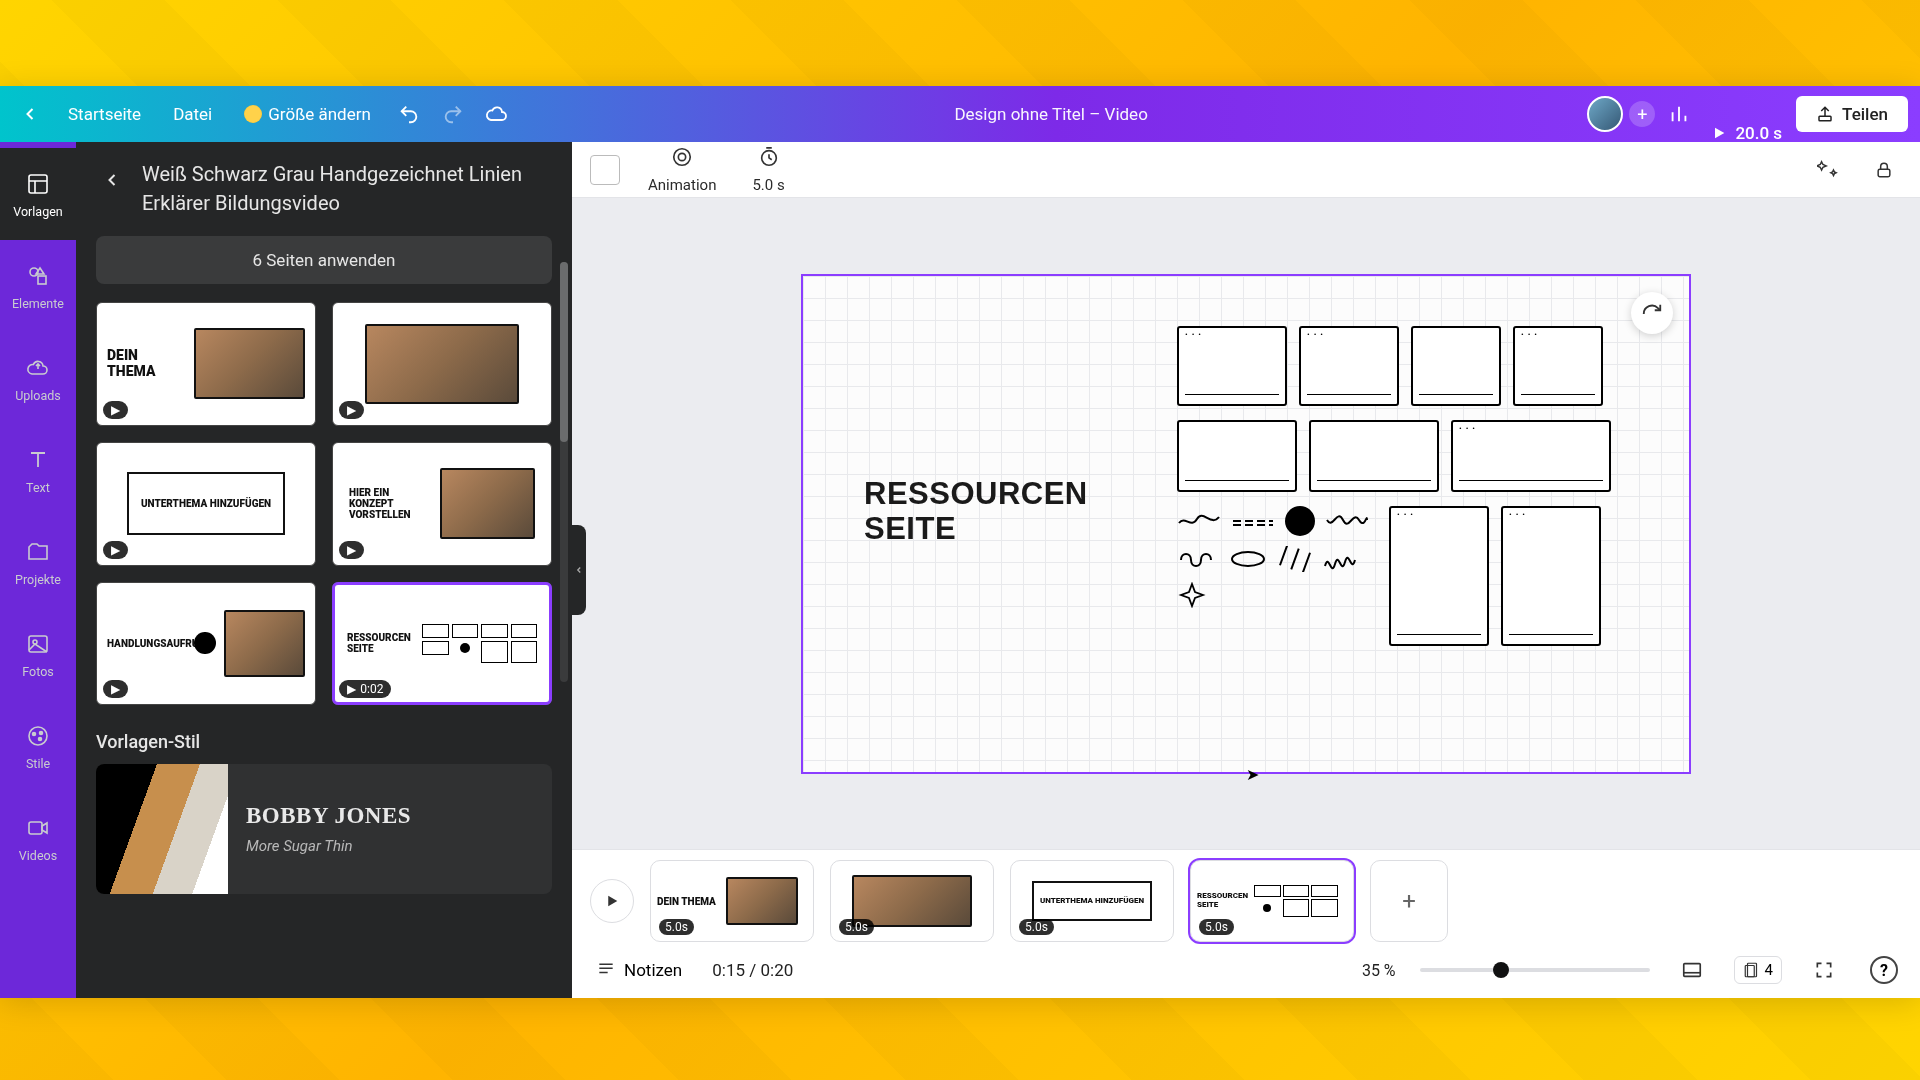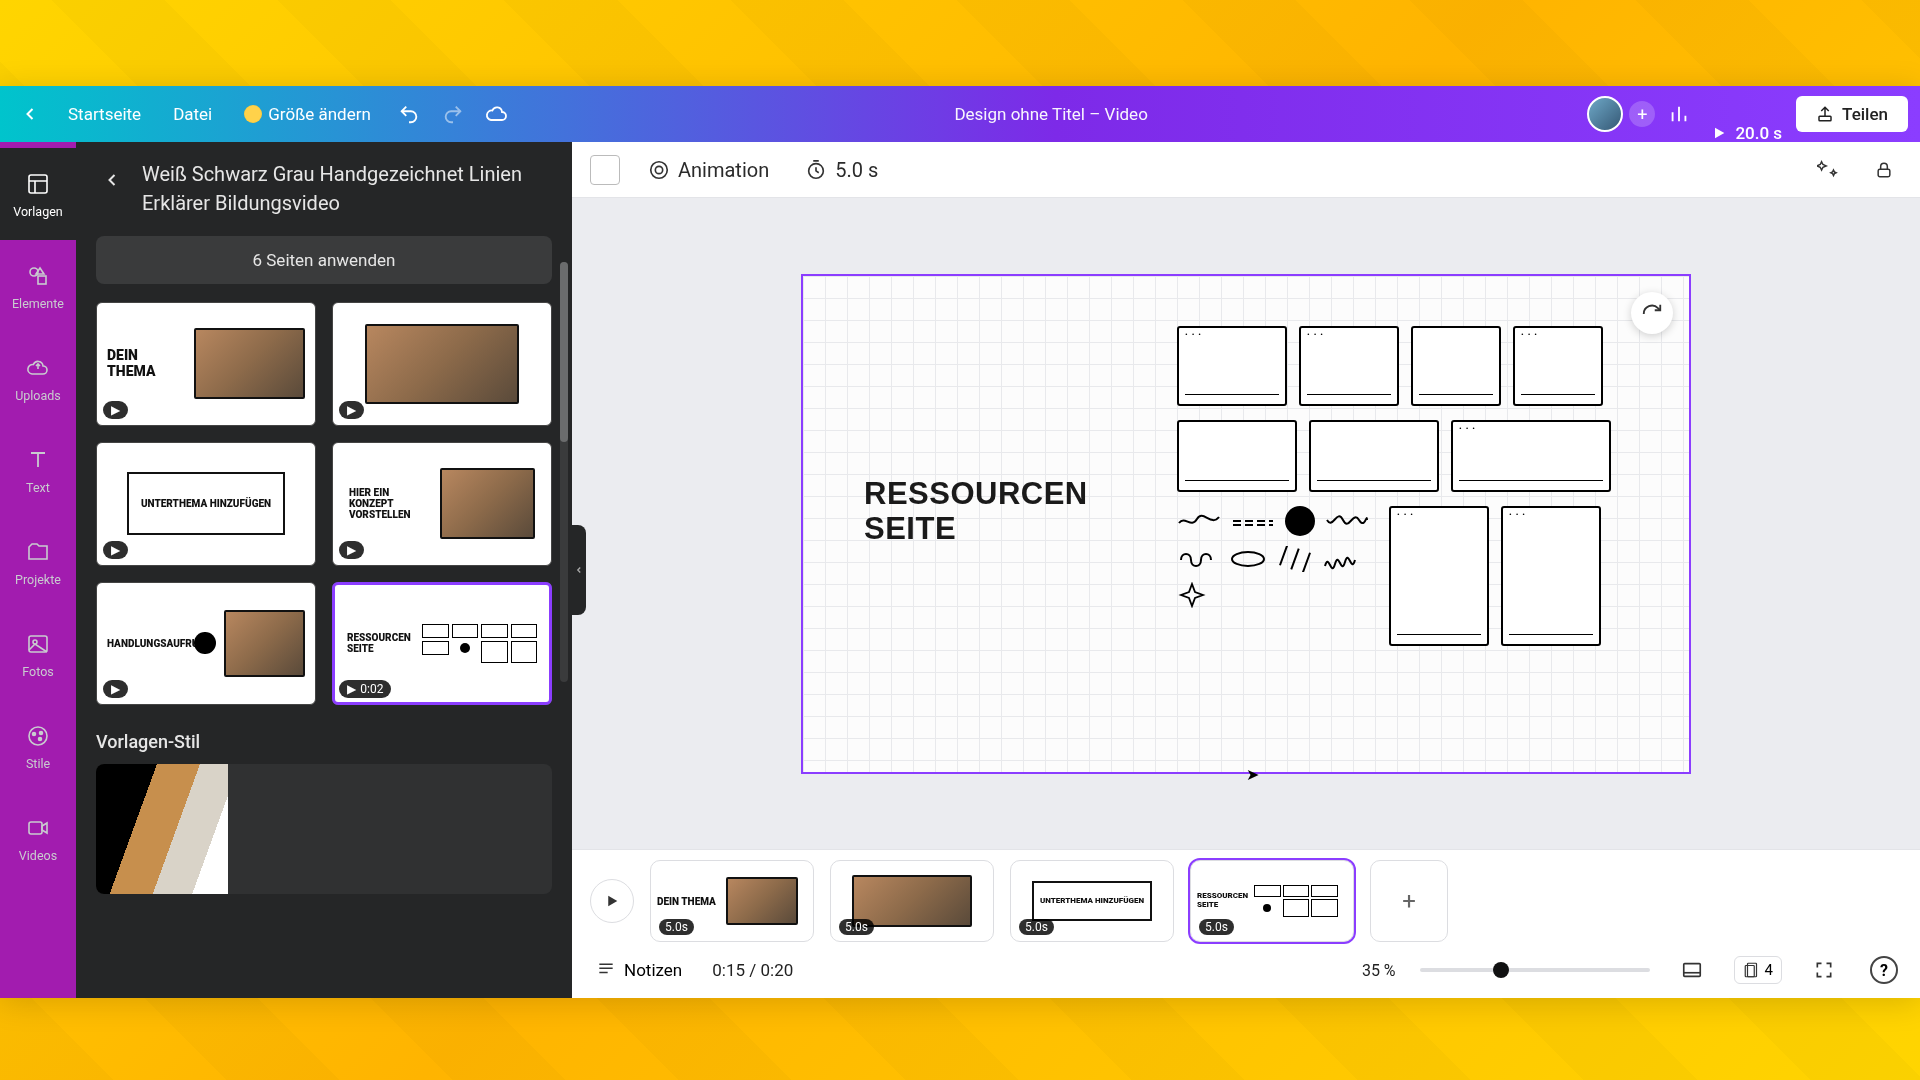--- a/index.html
+++ b/index.html
@@ -15,21 +15,21 @@
   .crown { width: 18px; height: 18px; background: radial-gradient(circle, #ffd24a 60%, #ffb400 100%); border-radius: 50%; display: inline-block; }
   .title-center { flex: 1; text-align: center; font-size: 17px; color: #fff; opacity: 0.95; }
   .titlebar .right { display: flex; align-items: center; gap: 6px; }
   .avatar { width: 36px; height: 36px; border-radius: 50%; background: linear-gradient(135deg,#6ea8c7,#355875); border: 2px solid #fff; }
   .add-avatar { width: 26px; height: 26px; border-radius: 50%; background: rgba(255,255,255,0.2); display: flex; align-items: center; justify-content: center; font-size: 18px; color: #fff; cursor: pointer; }
   .share-btn { background: #fff; color: #222; padding: 8px 20px; border-radius: 6px; display: flex; align-items: center; gap: 8px; font-size: 17px; font-weight: 500; cursor: pointer; }
   .play-label { display: flex; align-items: center; gap: 8px; font-size: 17px; font-weight: 500; padding: 0 8px; margin-top: 38px; }
 
   
   .body { display: flex; flex: 1; min-height: 0; }
-  .toolrail { width: 76px; background: #a21caf; display: flex; flex-direction: column; padding-top: 6px; }
+  .toolrail { width: 76px; background: #6d28d9; display: flex; flex-direction: column; padding-top: 6px; }
   .rail-item { display: flex; flex-direction: column; align-items: center; justify-content: center; gap: 6px; color: #c9cbcf; font-size: 12.5px; height: 92px; cursor: pointer; }
   .rail-item.active { background: #252627; color: #fff; }
   .rail-icon { width: 28px; height: 28px; display: flex; align-items: center; justify-content: center; }
 
   .panel { width: 496px; background: #252627; color: #e6e6e6; display: flex; flex-direction: column; position: relative; }
   .panel-header { display: flex; gap: 14px; padding: 18px 20px 10px; align-items: flex-start; }
   .back-chevron { width: 32px; height: 32px; display: flex; align-items: center; justify-content: center; cursor: pointer; flex-shrink: 0; margin-top: 4px; }
   .panel-title { font-size: 20px; line-height: 1.45; font-weight: 400; }
   .apply-btn { margin: 8px 20px 18px; background: #3a3b3c; color: #e6e6e6; padding: 14px; text-align: center; border-radius: 8px; font-size: 17px; cursor: pointer; }
 
@@ -50,21 +50,21 @@
   .style-text { padding: 0 18px; }
   .style-name { font-size: 23px; font-weight: 800; letter-spacing: 0.5px; color: #e9e9e9; font-family: Georgia, serif; }
   .style-sub { font-size: 15px; font-style: italic; color: #b8b8b8; margin-top: 8px; }
 
   .collapse-handle { position: absolute; top: 50%; right: -14px; transform: translateY(-50%); width: 14px; height: 90px; background: #252627; border-radius: 0 8px 8px 0; display: flex; align-items: center; justify-content: center; cursor: pointer; }
 
   
   .canvas-area { flex: 1; display: flex; flex-direction: column; background: #ebecf0; min-width: 0; }
   .context-bar { height: 56px; background: #fff; border-bottom: 1px solid #e3e4e8; display: flex; align-items: center; padding: 0 18px; gap: 20px; }
   .color-chip { width: 30px; height: 30px; border: 1px solid #bbb; background: #fff; border-radius: 4px; cursor: pointer; }
-  .ctx-item { display: flex; align-items: center; gap: 8px; font-size: 20px; color: #2b2b2b; cursor: pointer; padding: 6px 8px; border-radius: 6px; }
+  .ctx-item { display: flex; align-items: center; gap: 8px; font-size: 15px; color: #2b2b2b; cursor: pointer; padding: 6px 8px; border-radius: 6px; flex-direction: column; }
   .ctx-spacer { flex: 1; }
   .ctx-icon { display: flex; align-items: center; justify-content: center; width: 36px; height: 36px; border-radius: 6px; cursor: pointer; }
 
   .stage { flex: 1; position: relative; display: flex; align-items: center; justify-content: center; padding: 28px; }
   .page-frame { background: #fcfcfc; background-image: linear-gradient(#e8e9ec 1px, transparent 1px), linear-gradient(90deg, #e8e9ec 1px, transparent 1px); background-size: 22px 22px; border: 2px solid #8b3dff; width: 890px; height: 500px; position: relative; }
   .refresh-fab { position: absolute; top: 16px; right: 16px; width: 42px; height: 42px; background: #fff; border-radius: 50%; box-shadow: 0 2px 8px rgba(0,0,0,0.18); display: flex; align-items: center; justify-content: center; cursor: pointer; z-index: 5; }
   .page-title { position: absolute; left: 61px; top: 200px; font-weight: 900; font-size: 31px; letter-spacing: 0.5px; line-height: 1.15; color: #1a1a1a; font-family: Arial, sans-serif; }
   .frames-area { position: absolute; right: 52px; top: 50px; width: 460px; }
   .row { display: flex; gap: 12px; margin-bottom: 14px; }
   .wbox { background: #fff; border: 2px solid #000; border-radius: 3px; position: relative; }
@@ -304,20 +304,24 @@
                 <div style="border:1px solid #000;height:22px;grid-row:span 2"></div>
               </div>
           </div>
           <div class="badge">▶ <span>0:02</span></div>
         </div>
       </div>
 
       <div class="panel-section-title">Vorlagen-Stil</div>
       <div class="style-card">
         <div class="style-swatch"></div>
+        <div class="style-text">
+          <div class="style-name">BOBBY JONES</div>
+          <div class="style-sub">More Sugar Thin</div>
+        </div>
       </div>
 
       <div class="panel-scroll">
           <div class="panel-scroll-thumb"></div>
         </div>
       <div class="collapse-handle">
         <svg width="10" height="10" viewBox="0 0 24 24" fill="none" stroke="#aaa" stroke-width="3">
             <polyline points="15 18 9 12 15 6"></polyline>
           </svg>
       </div>

